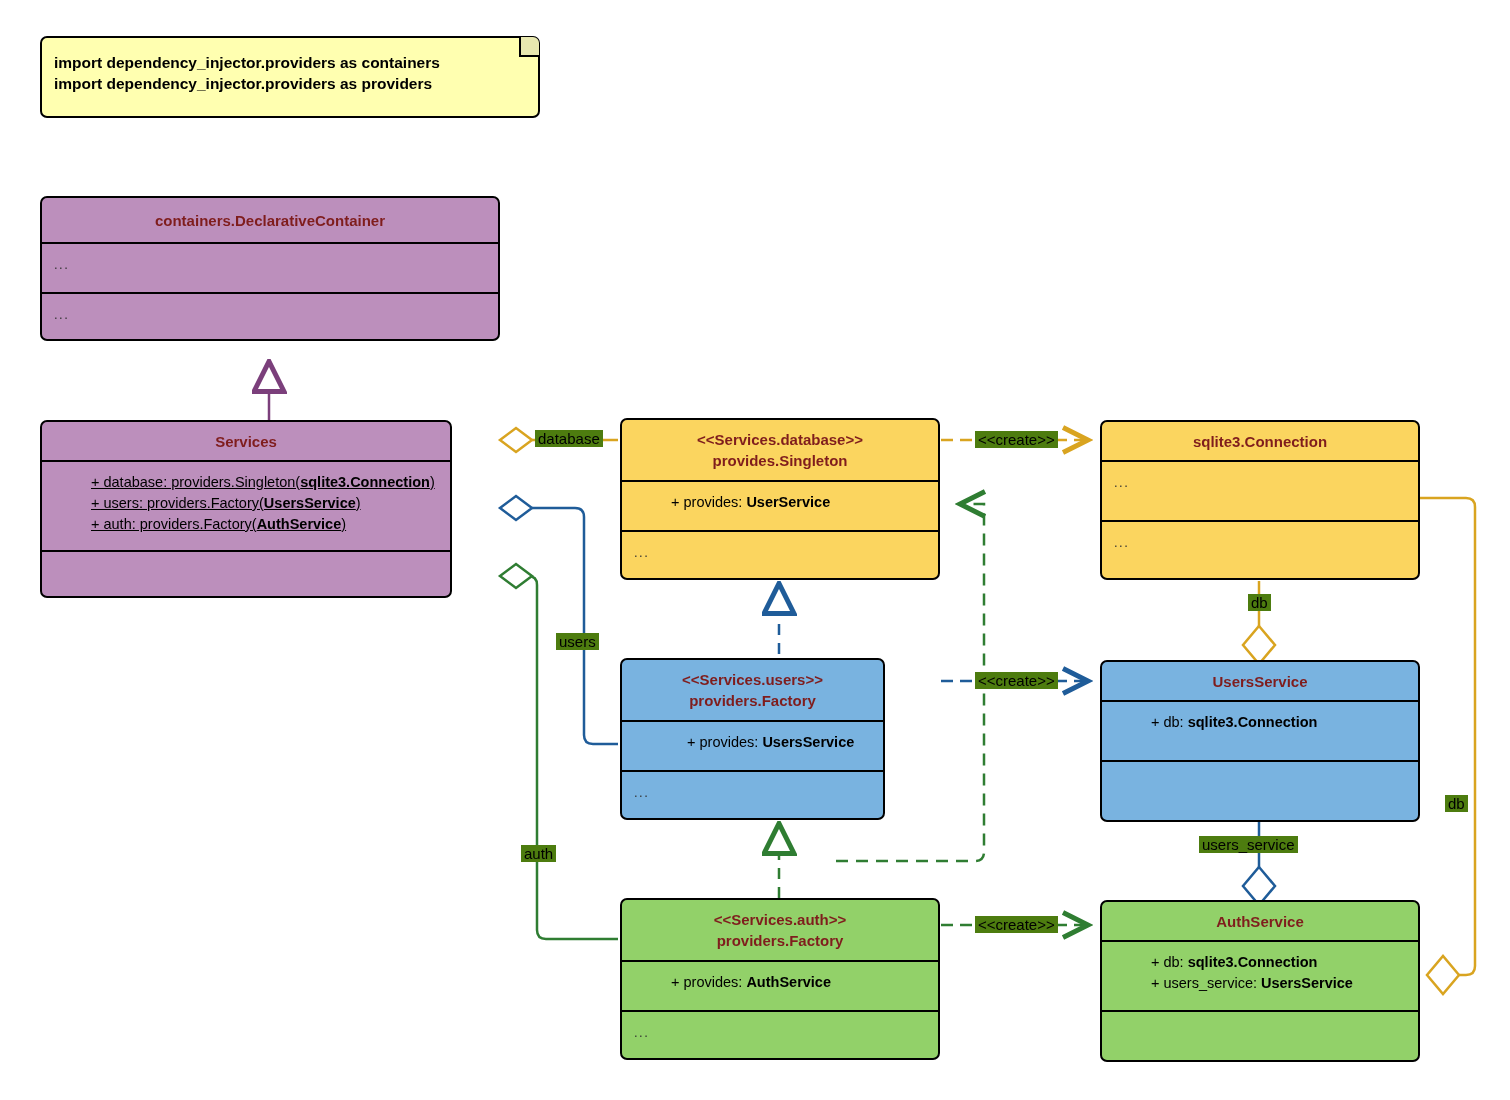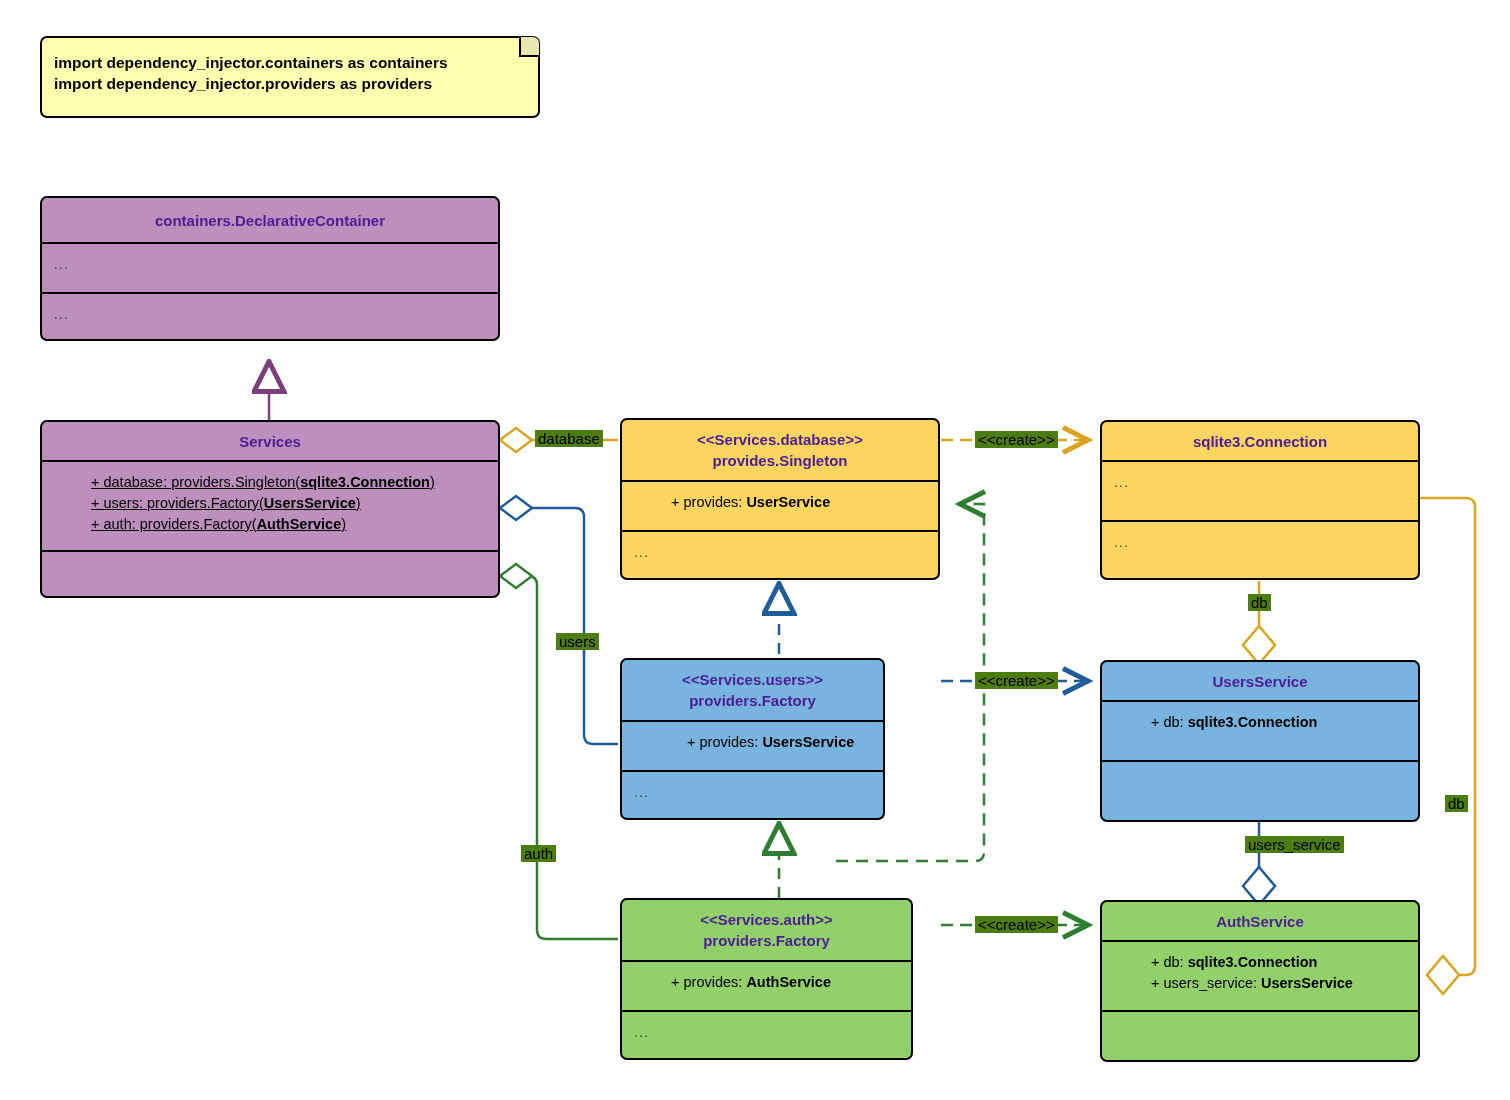--- a/index.html
+++ b/index.html
@@ -62,21 +62,21 @@
     box-sizing: border-box;
     border: 2.5px solid #000000;
     border-radius: 7px;
     overflow: hidden;
   }
   .uml .hdr {
     box-sizing: border-box;
     text-align: center;
     font-weight: bold;
     font-size: 15px;
-    color: #4c1d95;
+    color: #7f1d1d;
     line-height: 21px;
     display: flex;
     flex-direction: column;
     align-items: center;
     justify-content: center;
     height: 100%;
   }
   .uml .sep {
     height: 0;
     border-top: 2.5px solid #000000;
@@ -197,39 +197,39 @@
     </g>
 
     <g>
       <path d="M1420,498 L1466,498 Q1475,498 1475,507 L1475,966 Q1475,975 1466,975 L1459,975" fill="none" stroke="#d9a420" stroke-width="2.5"></path>
       <polygon points="1459,975 1443,956 1427,975 1443,994" fill="#ffffff" stroke="#d9a420" stroke-width="2.5"></polygon>
     </g>
   </svg>
 
   <div class="note">
     <div class="note-fold"></div>
-    <div class="note-line">import dependency_injector.containers as containers</div>
+    <div class="note-line">import dependency_injector.providers as containers</div>
     <div class="note-line">import dependency_injector.providers as providers</div>
   </div>
 
   <div class="uml purple" style="left:40px; top:196px; width:460px; height:145px;">
     <div style="height:44px;">
       <div class="hdr">containers.DeclarativeContainer</div>
     </div>
     <div class="sep"></div>
     <div class="sec" style="height:48px;">
       <div class="dots">...</div>
     </div>
     <div class="sep"></div>
     <div class="sec" style="height:48px;">
       <div class="dots">...</div>
     </div>
   </div>
 
-  <div class="uml purple static" style="left:40px; top:420px; width:460px; height:178px;">
+  <div class="uml purple static" style="left:40px; top:420px; width:412px; height:178px;">
     <div style="height:38px;">
       <div class="hdr">Services</div>
     </div>
     <div class="sep"></div>
     <div class="sec" style="height:88px;">
       <div class="attr">
         <span>+ database: providers.Singleton(</span><b>sqlite3.Connection</b><span>)</span>
       </div>
       <div class="attr">
         <span>+ users: providers.Factory(</span><b>UsersService</b><span>)</span>
@@ -273,21 +273,21 @@
       <div class="attr">
         <span>+ provides: </span><b>UsersService</b>
       </div>
     </div>
     <div class="sep"></div>
     <div class="sec" style="height:49px;">
       <div class="dots">...</div>
     </div>
   </div>
 
-  <div class="uml green" style="left:620px; top:898px; width:293px; height:162px;">
+  <div class="uml green" style="left:620px; top:898px; width:320px; height:162px;">
     <div style="height:60px;">
       <div class="hdr">
         <span>&lt;&lt;Services.auth&gt;&gt;</span>
         <span>providers.Factory</span>
       </div>
     </div>
     <div class="sep"></div>
     <div class="sec" style="height:48px;">
       <div class="attr">
         <span>+ provides: </span><b>AuthService</b>
@@ -346,16 +346,16 @@
 
   <div class="elabel" style="left:535px; top:430px;">database</div>
   <div class="elabel" style="left:556px; top:633px;">users</div>
   <div class="elabel" style="left:521px; top:845px;">auth</div>
 
   <div class="elabel" style="left:975px; top:431px;">&lt;&lt;create&gt;&gt;</div>
   <div class="elabel" style="left:975px; top:672px;">&lt;&lt;create&gt;&gt;</div>
   <div class="elabel" style="left:975px; top:916px;">&lt;&lt;create&gt;&gt;</div>
 
   <div class="elabel" style="left:1248px; top:594px;">db</div>
-  <div class="elabel" style="left:1245px; top:836px;">users_service</div>
+  <div class="elabel" style="left:1199px; top:836px;">users_service</div>
   <div class="elabel" style="left:1445px; top:795px;">db</div>
 
 </div>
 
 </body></html>

